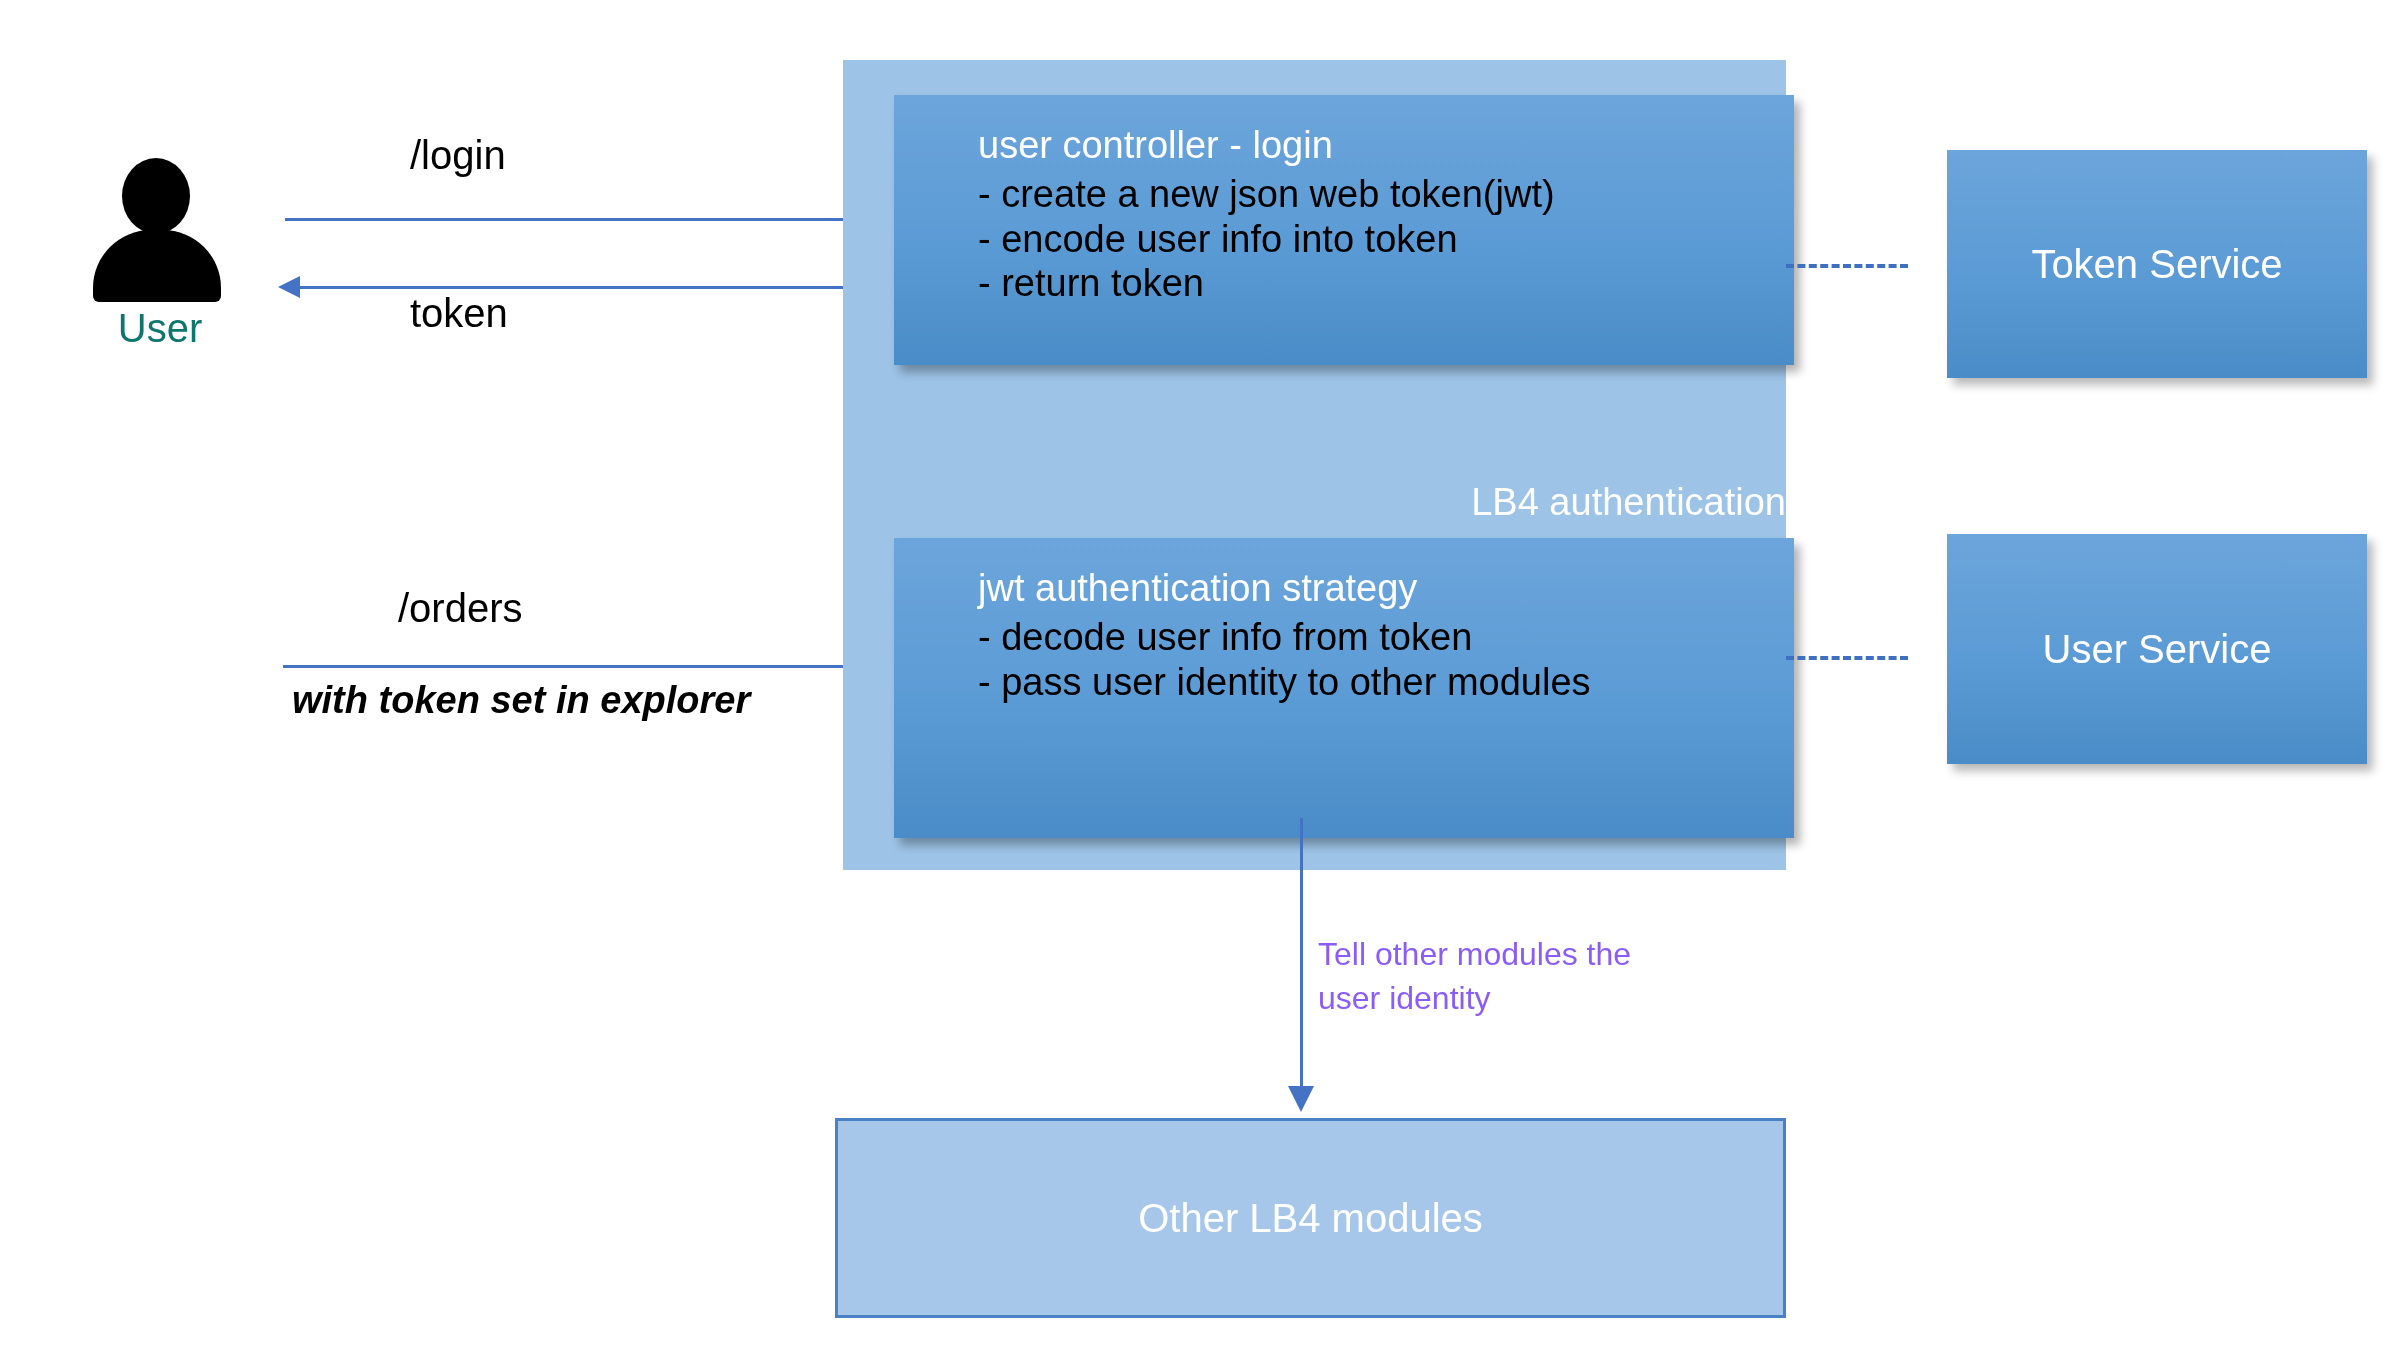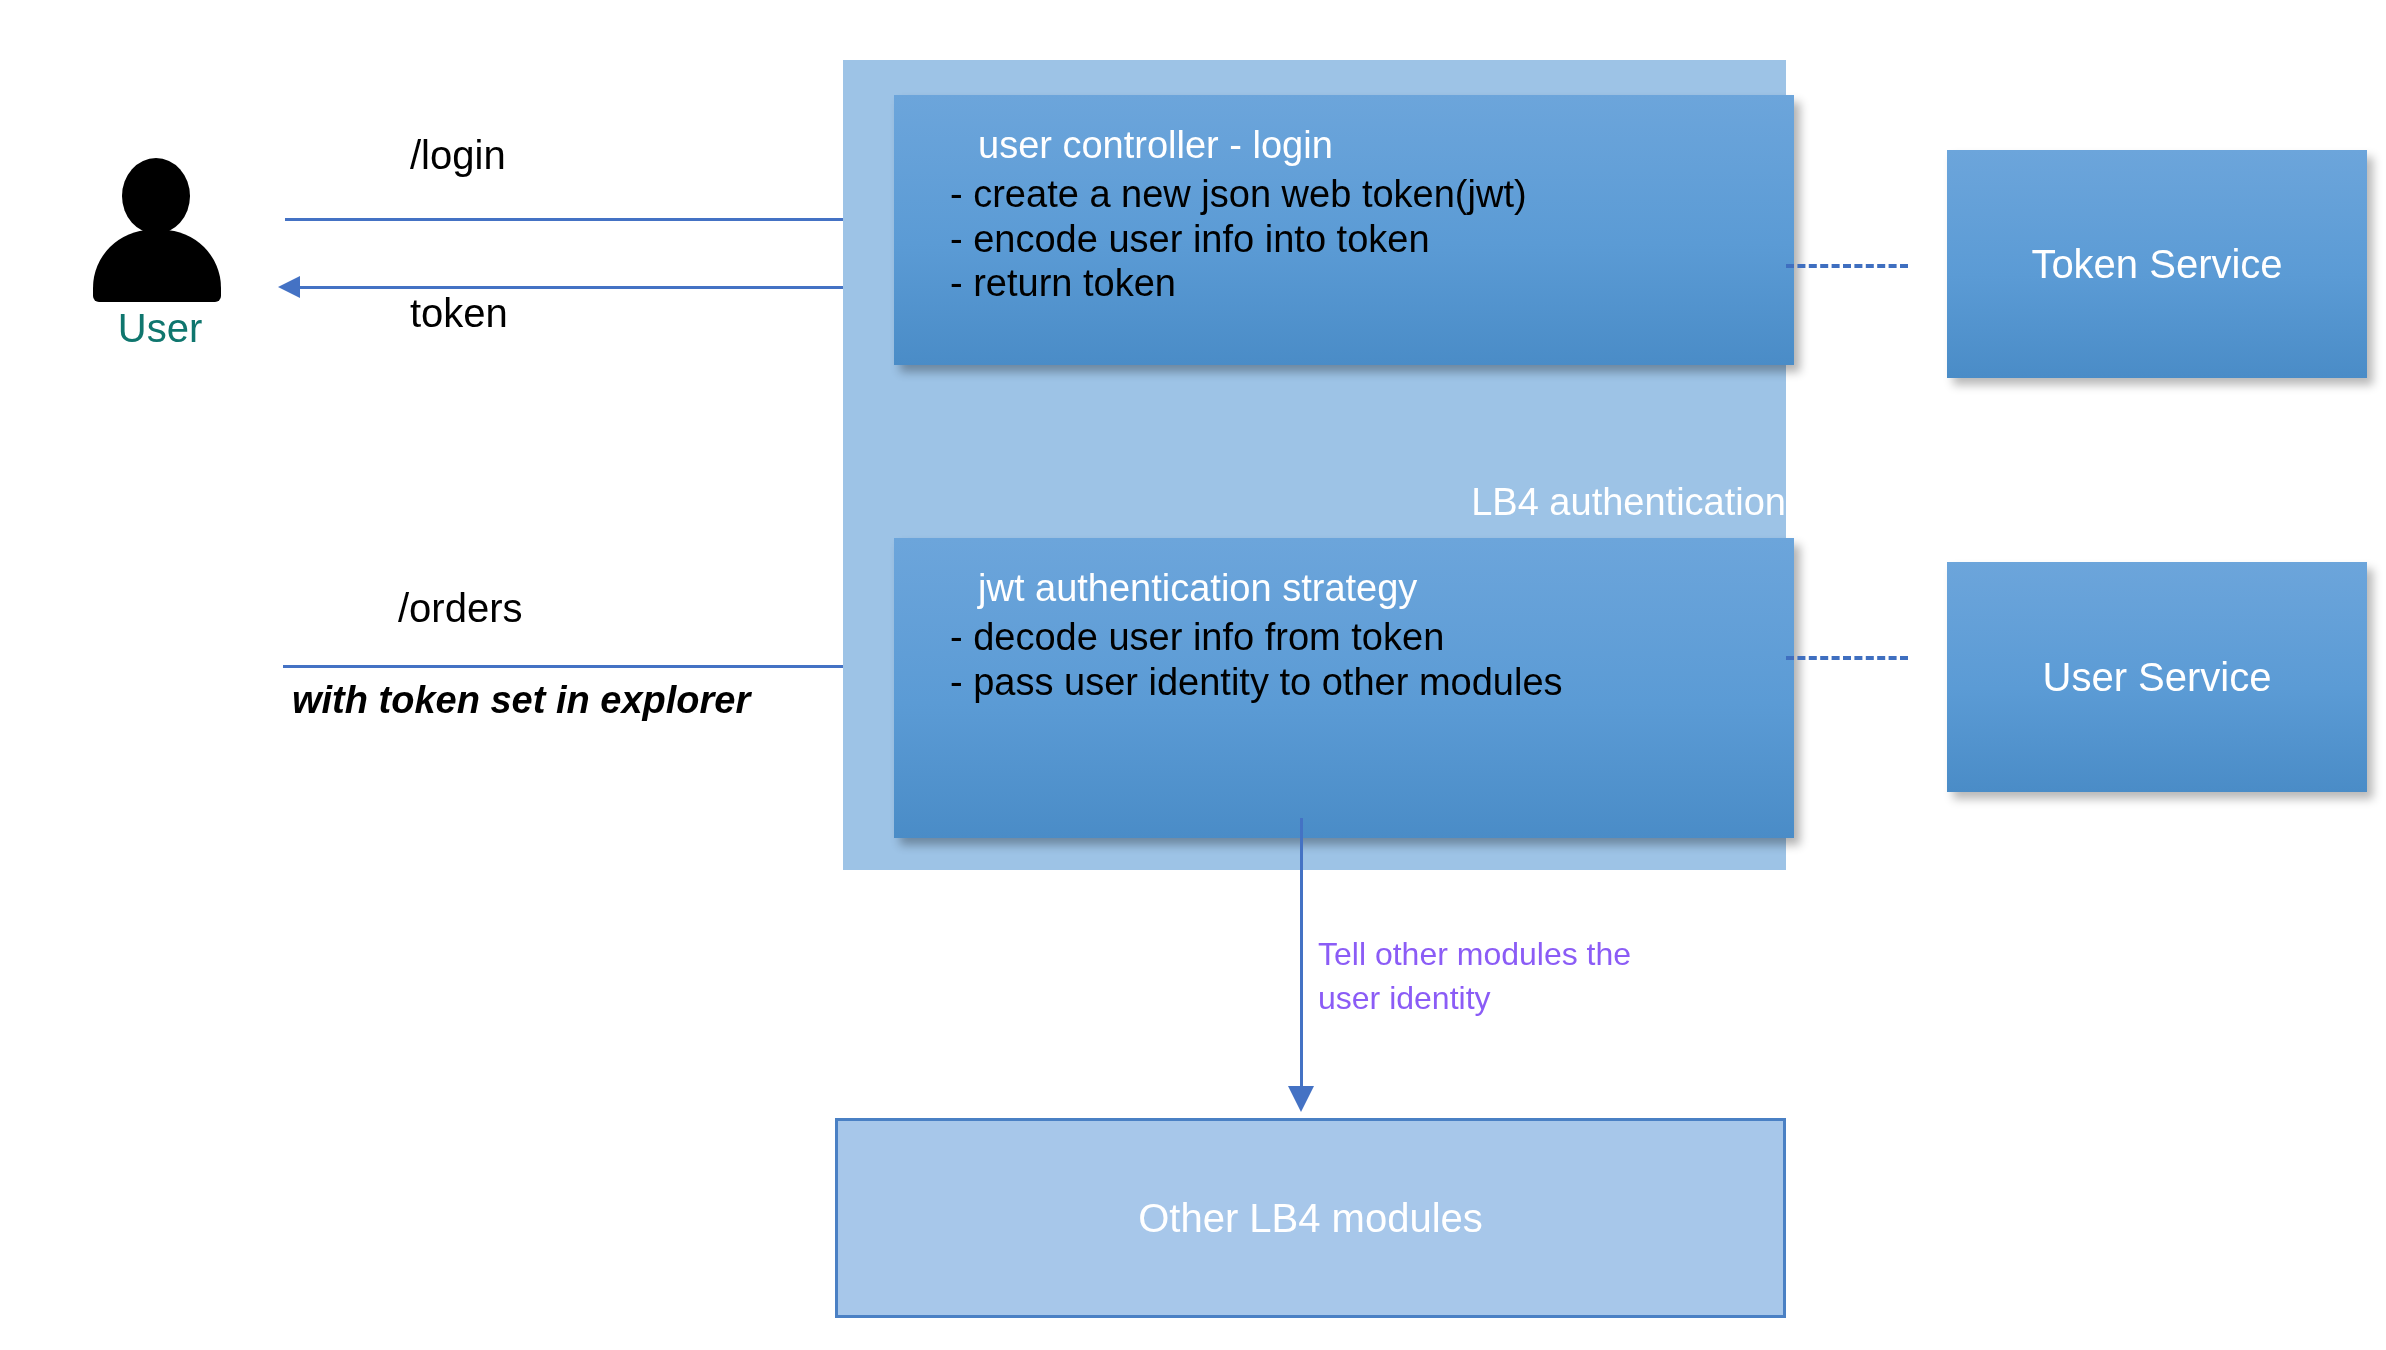--- a/index.html
+++ b/index.html
@@ -80,38 +80,38 @@
     font-size: 38px;
     line-height: 1.18;
     padding-left: 84px;
     margin-bottom: 4px;
     white-space: nowrap;
   }
   .box-line {
     color: #000000;
     font-size: 38px;
     line-height: 1.18;
-    padding-left: 56px;
+    padding-left: 84px;
     white-space: nowrap;
   }
 
   
   .service-box {
     position: absolute;
     background: linear-gradient(180deg, #6CA5DB 0%, #5B9BD5 55%, #4A8CC7 100%);
     box-shadow: 6px 7px 9px rgba(0,0,0,0.28);
     display: flex;
     align-items: center;
     justify-content: center;
     color: #ffffff;
     font-size: 40px;
     margin-left: 39px;
   }
   #svc-token { left: 1908px; top: 150px; width: 420px; height: 228px; }
-  #svc-user  { left: 1908px; top: 562px; width: 420px; height: 230px; }
+  #svc-user  { left: 1908px; top: 534px; width: 420px; height: 230px; }
 
   
   #other-modules {
     left: 835px; top: 1118px;
     width: 951px; height: 200px;
     background: #A7C7EA;
     border: 3px solid #4A80C4;
     box-sizing: border-box;
     display: flex;
     align-items: center;

